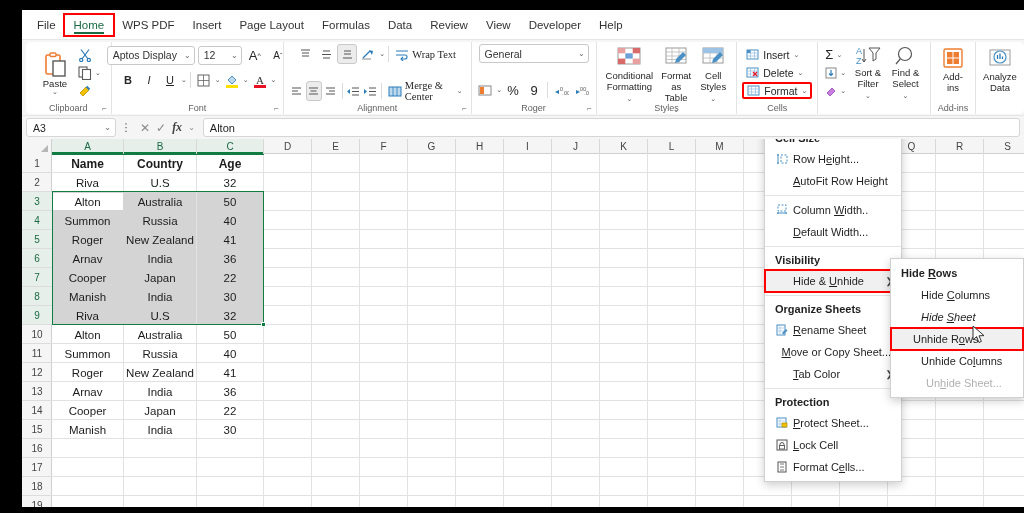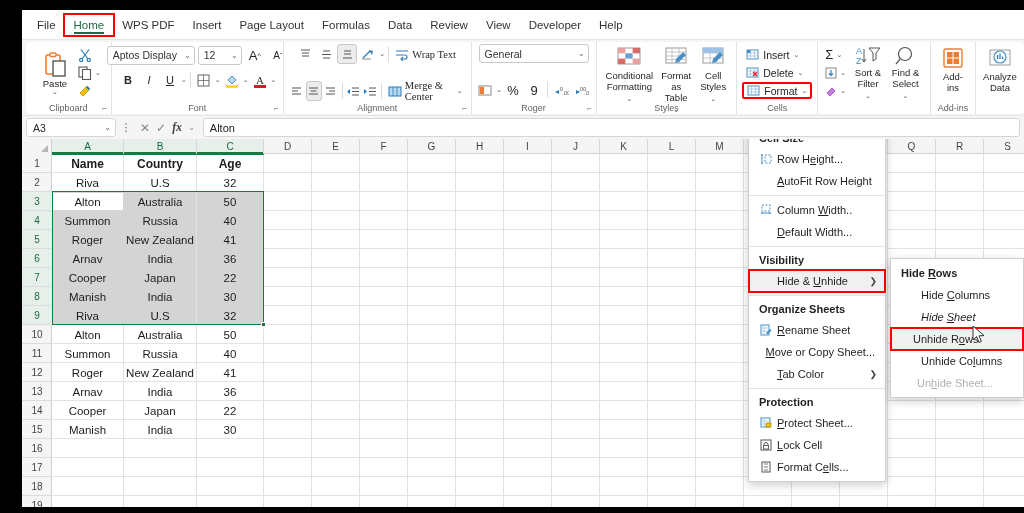--- a/index.html
+++ b/index.html
@@ -1006,21 +1006,21 @@
           <span>30</span>
         </div>
 
       <div class="selbox" style="left:0px;top:37px;width:212px;height:134px;">
         <span class="nub"></span>
       </div>
 
       <div style="position:absolute;left:0;top:-1px;width:212px;height:2px;background:#107c41;"></div>
     </div>
 
-    <div class="menu" style="left:726px;top:-15px;width:138px;">
+    <div class="menu" style="left:742px;top:-15px;width:138px;">
 
       <div class="mhdr">Cell Size</div>
       <div class="mi">
         <span class="mico">
           <svg width="12" height="12" viewBox="0 0 12 12">
               <path d="M2 1v10M1 2h2M1 10h2" stroke="#4a90c4" stroke-width="1"></path>
               <rect x="5" y="2" width="6" height="8" fill="none" stroke="#4a90c4" stroke-width="1" stroke-dasharray="2 1.5"></rect>
             </svg>
         </span>
         <span class="mtext">Row H<span class="u">e</span>ight...</span>
@@ -1116,21 +1116,21 @@
       </div>
       <div class="mi" style="padding-left:28px;font-style:italic;">
         <span class="mtext">Hide <span class="u">S</span>heet</span>
       </div>
       <div class="mi boxed" style="padding-left:20px;">
         <span class="mtext">Unhide R<span class="u">o</span>ws</span>
       </div>
       <div class="mi" style="padding-left:28px;">
         <span class="mtext">Unhide Co<span class="u">l</span>umns</span>
       </div>
-      <div class="mi disabled" style="padding-left:24px;text-align:right;">
+      <div class="mi disabled" style="padding-left:33px;text-align:right;">
         <span class="mtext">Un<span class="u">h</span>ide Sheet...</span>
       </div>
     </div>
 
     <svg class="cursor-arrow" style="left:950px;top:186px;" width="14" height="20" viewBox="0 0 14 20">
       <path d="M1 1 L1 15 L4.6 11.6 L7 17.5 L9.4 16.4 L7 10.8 L12 10.6 Z" fill="#ffffff" stroke="#333333" stroke-width="1"></path>
     </svg>
 
   </div>
 

